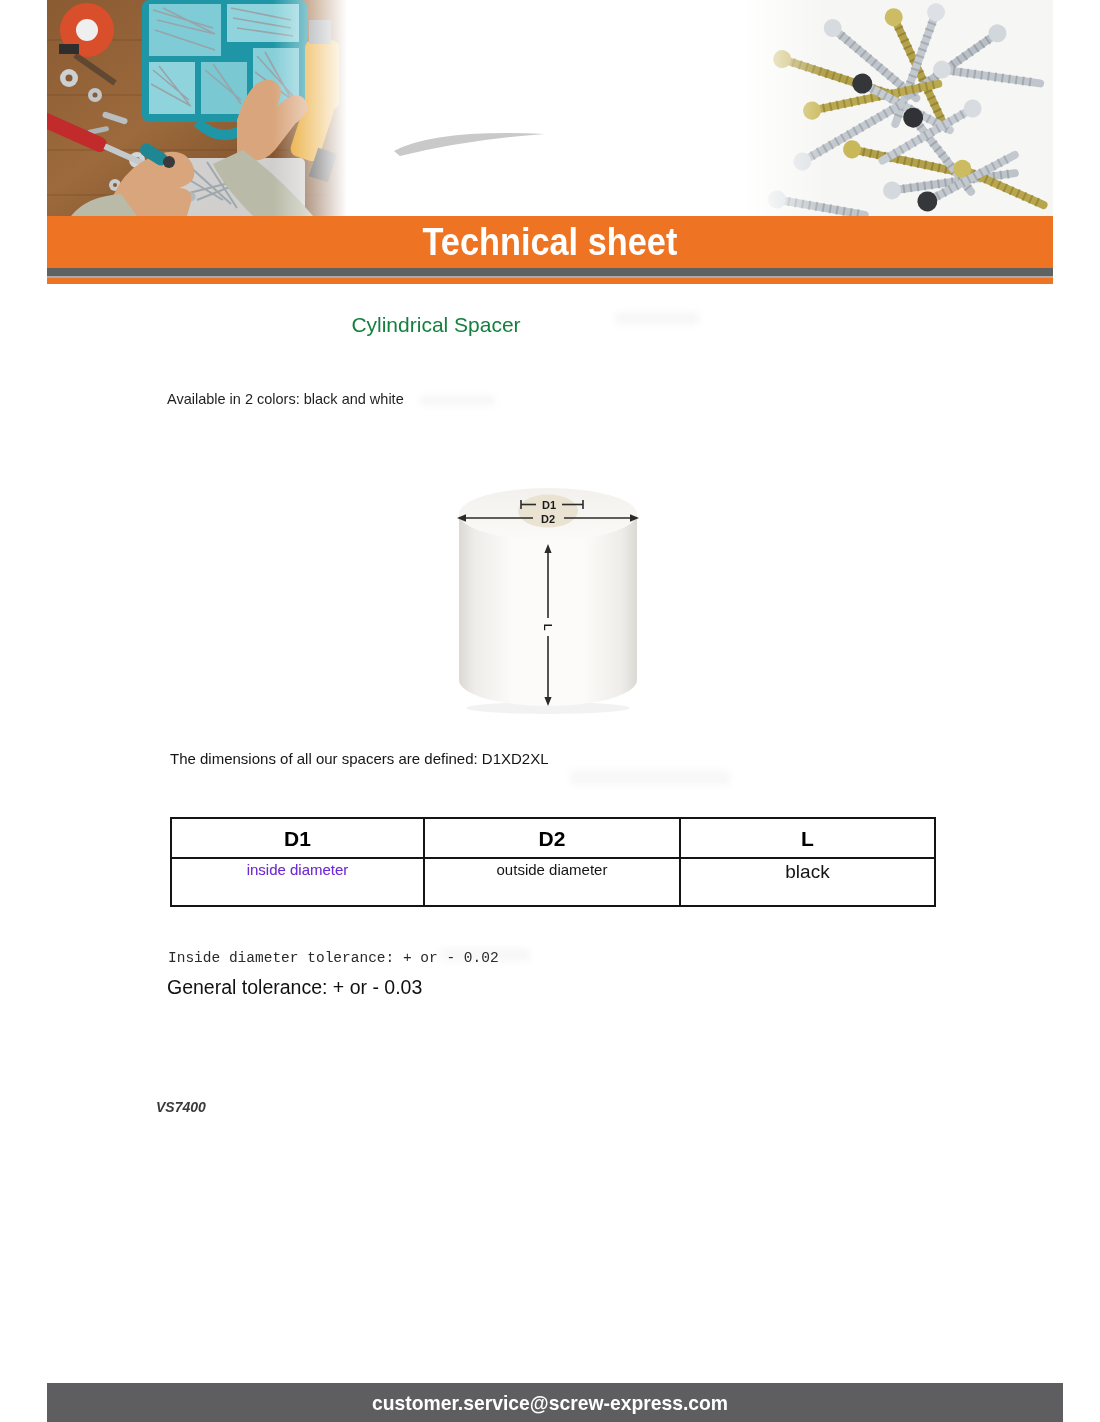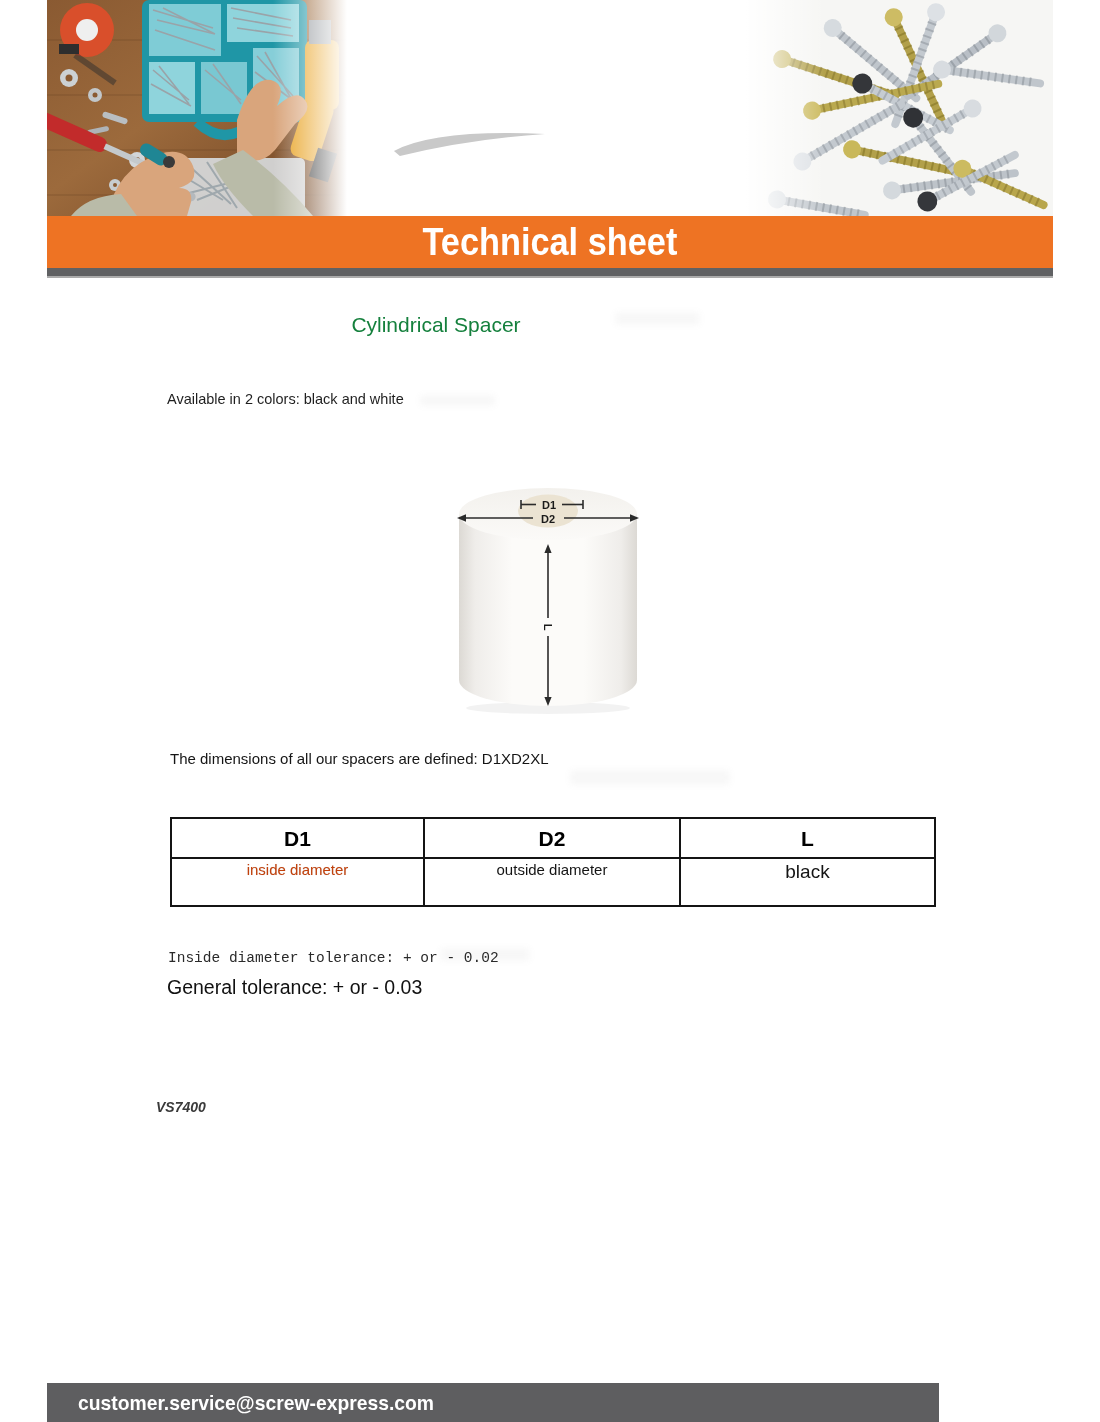--- a/index.html
+++ b/index.html
@@ -10,21 +10,21 @@
   .photo{position:absolute;top:0;height:216px;}
   #photo-left{left:47px;width:300px;}
   #photo-right{left:745px;width:308px;}
   #logo{position:absolute;left:385px;top:80px;width:345px;white-space:nowrap;
         font-size:43px;font-weight:bold;letter-spacing:-1px;}
   #logo .lg-prefix{color:#55585A;}
   #logo .lg-suffix{color:#F5821F;font-style:italic;}
   #swoosh{position:absolute;left:390px;top:127px;width:158px;height:30px;}
 
   
-  #banner{position:absolute;left:47px;top:216px;width:1006px;height:52px;background:#EE7323;
+  #banner{position:absolute;left:47px;top:216px;width:1006px;height:68px;background:#EE7323;
           text-align:center;}
   #banner .banner-title{display:inline-block;color:#ffffff;font-weight:bold;font-size:39px;
           line-height:52px;transform:scaleX(0.88);transform-origin:center;letter-spacing:0px;}
   #banner-shadow{position:absolute;left:47px;top:268px;width:1006px;height:8px;background:#606163;
           border-bottom:2px solid #ABABAB;}
 
   
   .txt{position:absolute;color:#1f1f1f;}
   #product-name{left:0;top:313px;width:872px;text-align:center;color:#15803d;font-size:21px;}
   #availability{left:167px;top:391px;font-size:14.5px;}
@@ -38,27 +38,27 @@
   #spacer-figure text{font-family:"Liberation Sans", sans-serif;font-weight:bold;font-size:11px;fill:#1a1a1a;}
 
   
   #dim-table{position:absolute;left:170px;top:817px;width:762px;height:86px;
              border:2px solid #141414;display:grid;grid-template-columns:33.2% 33.6% 33.2%;}
   #dim-table .col{border-right:2px solid #141414;}
   #dim-table .col:last-child{border-right:none;}
   #dim-table .th{height:38px;line-height:40px;text-align:center;font-weight:bold;font-size:21px;
              border-bottom:2px solid #141414;color:#000;}
   #dim-table .td{height:44px;text-align:center;padding-top:2px;}
-  .desc-faded{font-size:15px;color:#c2410c;text-shadow:0 0 1px #d8d8d8;}
+  .desc-faded{font-size:15px;color:#6d28d9;text-shadow:0 0 1px #d8d8d8;}
   .desc-plain{font-size:15px;color:#141414;}
   .desc-large{font-size:19px;color:#141414;}
 
   
-  #footer{position:absolute;left:47px;top:1383px;width:892px;height:39px;background:#5E5E60;
-          text-align:left;}
+  #footer{position:absolute;left:47px;top:1383px;width:1016px;height:39px;background:#5E5E60;
+          text-align:center;}
   #footer .footer-email{display:inline-block;color:#ffffff;font-weight:bold;font-size:21px;
           line-height:39px;margin-right:40px;transform:scaleX(0.92);transform-origin:right center;}
 
   
   .ghost{position:absolute;background:#9a9a9a;opacity:0.07;filter:blur(3px);border-radius:3px;}
 </style>
 </head>
 <body>
 
 <div id="page">

